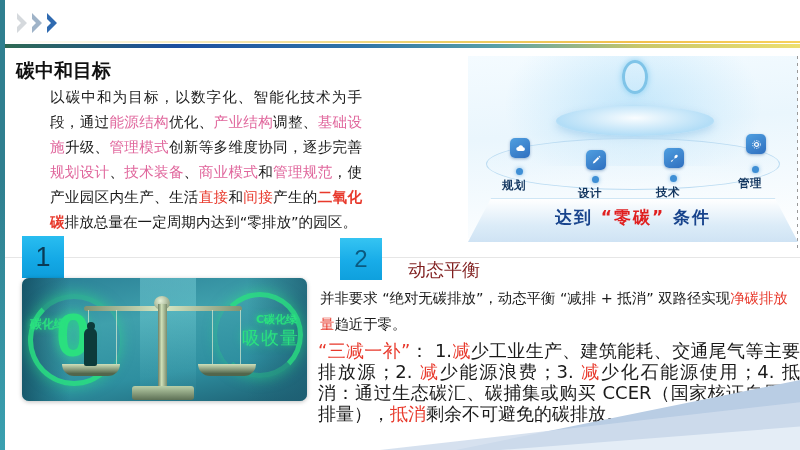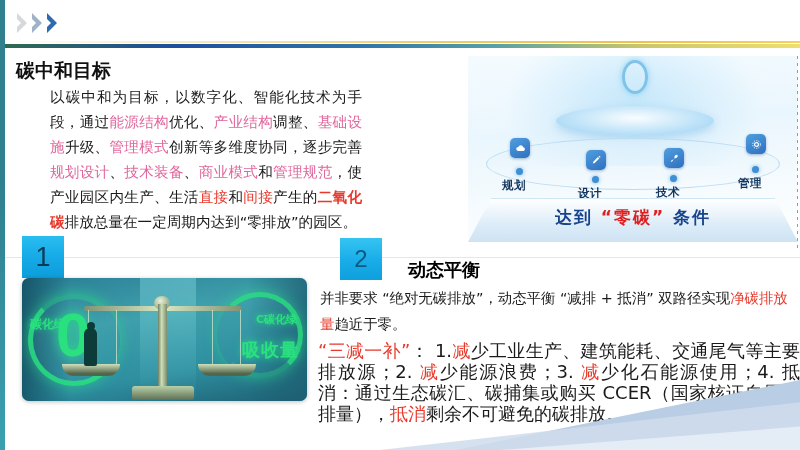--- a/index.html
+++ b/index.html
@@ -193,24 +193,23 @@
     box-shadow:0 0 14px rgba(40,230,130,.5);
   }
   .pic-r1{
     position:absolute; right:10px; top:34px;
     font-size:11px; font-weight:700; color:#2ae07f;
     text-shadow:0 0 6px rgba(40,230,130,.9);
     font-family:"DejaVu Sans",sans-serif;
   }
   .pic-r2{
     position:absolute; right:8px; top:48px;
-    font-size:18px; font-weight:700; color:#2ae07f; letter-spacing:1px;
+    font-size:18px; font-weight:400; color:#2ae07f; letter-spacing:1px;
     text-shadow:0 0 9px rgba(40,230,130,.95);
     font-family:"DejaVu Sans",sans-serif;
-    margin-top:12px;
   }
   .scale-post{
     position:absolute; left:136px; top:26px; width:9px; height:86px;
     background:linear-gradient(90deg,#6d7f63,#cfe0b8 40%,#7a8c6d 100%);
   }
   .scale-base{
     position:absolute; left:110px; top:108px; width:62px; height:14px;
     background:linear-gradient(180deg,#b9cfa8,#5d7055);
     border-radius:3px;
   }
@@ -237,21 +236,21 @@
     background:#0d3b3a; border-radius:6px 6px 2px 2px;
   }
   .person-head{
     position:absolute; left:65px; top:44px; width:8px; height:8px;
     border-radius:50%; background:#0d3b3a;
   }
 
   
   .secB-title{
     position:absolute; left:408px; top:258px;
-    font-size:18px; font-weight:700; color:#000000;
+    font-size:18px; font-weight:400; color:#7f1d1d;
     font-family:"DejaVu Sans","Liberation Sans",sans-serif;
   }
   .secB-p1{
     position:absolute; left:320px; top:285px; width:478px;
     font-size:14.4px; line-height:26px; color:#1a1a1a;
     font-family:"DejaVu Sans","Liberation Sans",sans-serif;
   }
   .secB-p2{
     position:absolute; left:318px; top:340px; width:482px;
     font-size:18px; line-height:21px; color:#1a1a1a;

